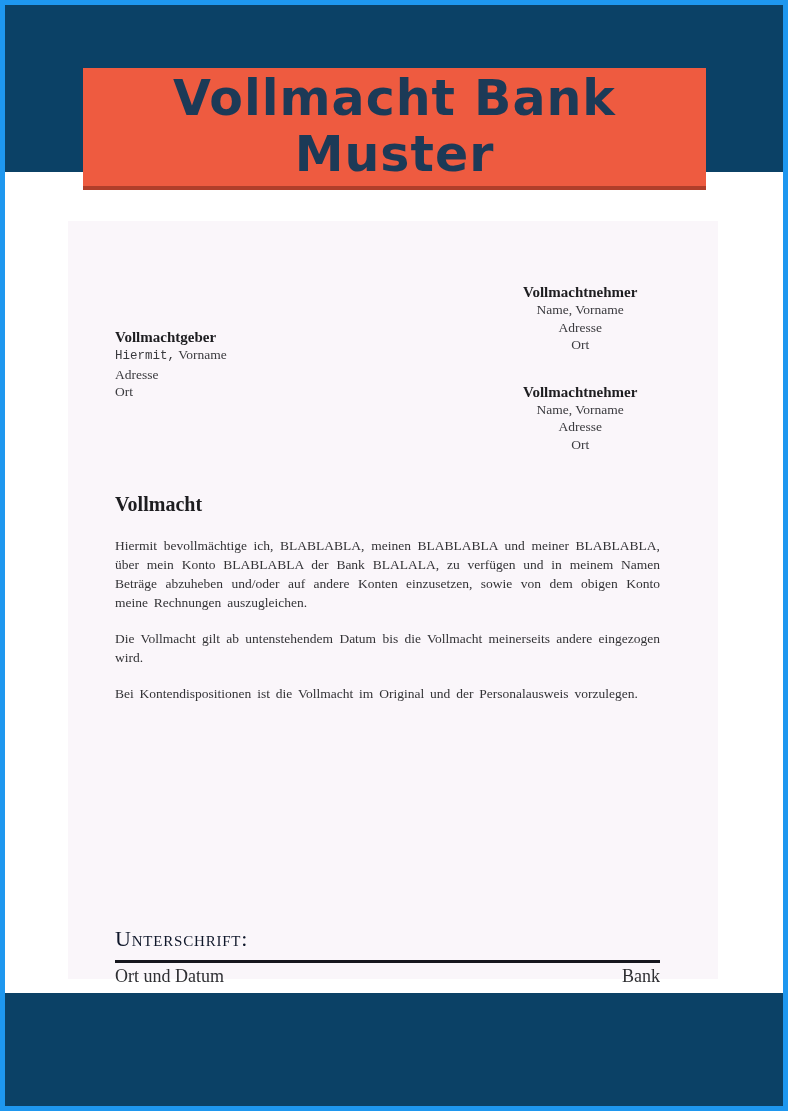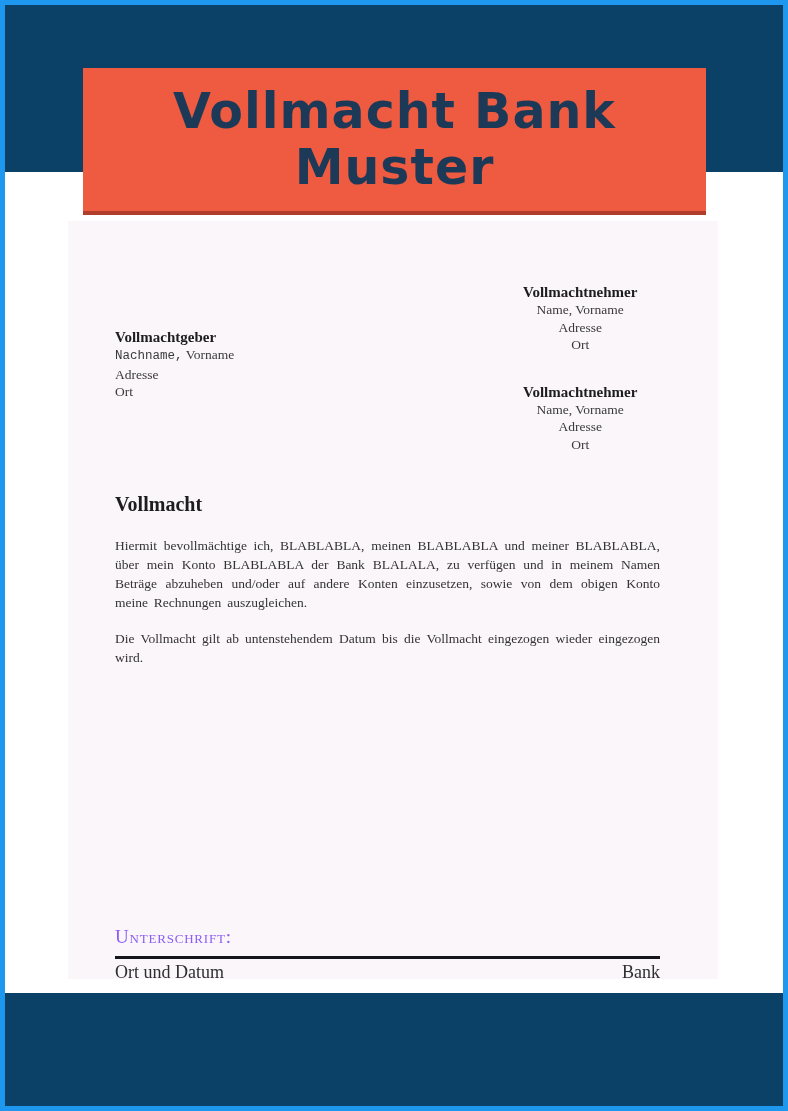--- a/index.html
+++ b/index.html
@@ -16,21 +16,21 @@
     box-sizing: border-box;
     pointer-events: none;
     z-index: 50;
   }
   .band { position: absolute; left: 5px; right: 5px; background: #0b4166; }
   .band-top { top: 5px; height: 167px; }
   .band-bottom { bottom: 5px; height: 113px; }
 
   .banner {
     position: absolute; left: 83px; top: 68px;
-    width: 623px; height: 147px;
+    width: 623px; height: 122px;
     background: #ee5b40;
     border-bottom: 4px solid rgba(125, 38, 24, 0.55);
     box-sizing: border-box;
     display: flex; align-items: center; justify-content: center;
     z-index: 10;
   }
   .banner-title {
     margin: 0;
     font-family: "DejaVu Sans", sans-serif;
     font-weight: bold;
@@ -78,23 +78,23 @@
     margin: 0 0 17px 0;
     color: #333336;
   }
 
   .signature-block {
     position: absolute; left: 47px; top: 705px;
     width: 545px;
   }
   .signature-label {
     font-variant: small-caps;
-    font-size: 19px;
+    font-size: 22px;
     letter-spacing: 0.8px;
-    color: #8b5cf6;
+    color: #0f172a;
   }
   .signature-line {
     margin-top: 8px;
     border-top: 3.5px solid #16161e;
   }
   .signature-captions {
     display: flex; justify-content: space-between;
     margin-top: 3px;
     font-size: 18px;
     color: #2e2e32;
@@ -108,21 +108,21 @@
 <div class="frame"></div>
 
 <div class="banner">
   <h1 class="banner-title"><span>Vollmacht Bank</span><br><span>Muster</span></h1>
 </div>
 
 <div class="doc">
 
   <div class="giver-block">
     <div class="addr-header">Vollmachtgeber</div>
-    <div class="addr-line"><span class="mono">Nachname,</span> <span>Vorname</span></div>
+    <div class="addr-line"><span class="mono">Hiermit,</span> <span>Vorname</span></div>
     <div class="addr-line">Adresse</div>
     <div class="addr-line">Ort</div>
   </div>
 
   <div class="takers-col">
     <div class="taker-block">
       <div class="addr-header">Vollmachtnehmer</div>
       <div class="addr-line">Name, Vorname</div>
       <div class="addr-line">Adresse</div>
       <div class="addr-line">Ort</div>
@@ -131,21 +131,22 @@
       <div class="addr-header">Vollmachtnehmer</div>
       <div class="addr-line">Name, Vorname</div>
       <div class="addr-line">Adresse</div>
       <div class="addr-line">Ort</div>
     </div>
   </div>
 
   <div class="main-block">
     <h2 class="body-heading">Vollmacht</h2>
     <p class="body-para">Hiermit bevollmächtige ich, BLABLABLA, meinen BLABLABLA und meiner BLABLABLA, über mein Konto BLABLABLA der Bank BLALALA, zu verfügen und in meinem Namen Beträge abzuheben und/oder auf andere Konten einzusetzen, sowie von dem obigen Konto meine Rechnungen auszugleichen.</p>
-    <p class="body-para">Die Vollmacht gilt ab untenstehendem Datum bis die Vollmacht eingezogen wieder eingezogen wird.</p>
+    <p class="body-para">Die Vollmacht gilt ab untenstehendem Datum bis die Vollmacht meinerseits andere eingezogen wird.</p>
+    <p class="body-para">Bei Kontendispositionen ist die Vollmacht im Original und der Personalausweis vorzulegen.</p>
   </div>
 
   <div class="signature-block">
     <div class="signature-label">Unterschrift:</div>
     <div class="signature-line"></div>
     <div class="signature-captions">
       <span>Ort und Datum</span>
       <span>Bank</span>
     </div>
   </div>

